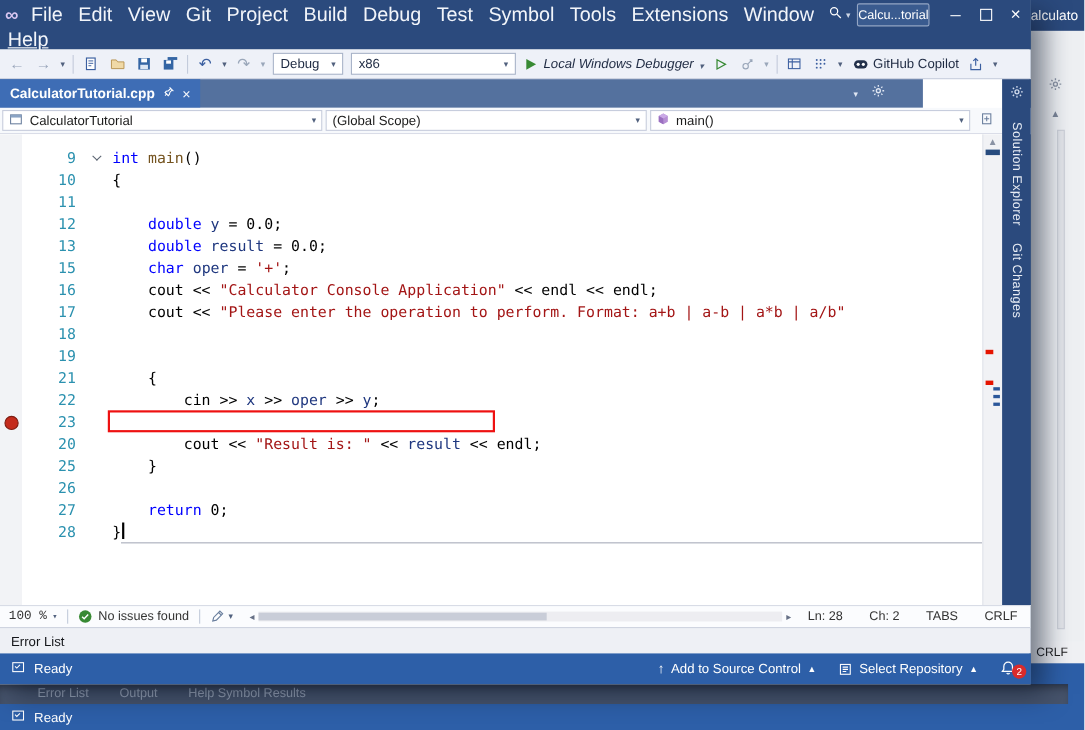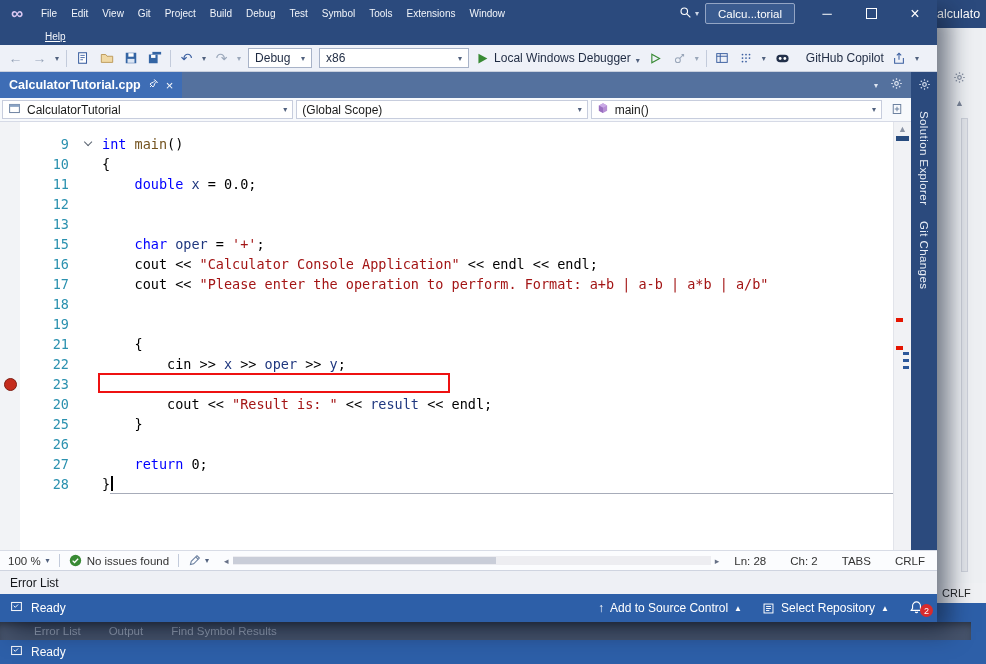--- a/index.html
+++ b/index.html
@@ -26,43 +26,43 @@
 
   
   .main-window{left:0;top:0;width:937px;height:622px;background:#fff;
     box-shadow:12px 10px 22px rgba(15,25,45,.55);border-right:1px solid #1d3a64;box-sizing:border-box;}
 
   
   .titlebar{left:0;top:0;width:937px;height:45px;background:var(--title-bar);color:#fff;}
   .tb-row1{display:flex;align-items:center;height:27px;}
   .logo{width:34px;display:flex;justify-content:center;align-items:center;font-size:17px;
     font-style:italic;font-weight:bold;color:#d9c7f2;}
-  .menu-item{padding:0 7px;font-size:10px;color:#f2f5fa;cursor:default;}
+  .menu-item{padding:0 7px;font-size:18px;color:#f2f5fa;cursor:default;}
   .search-wrap{margin-left:auto;display:flex;align-items:center;gap:3px;padding:0 6px;}
   .title-box{width:88px;height:19px;background:#3a5b8f;border:1px solid #93a5c4;border-radius:2px;
     display:flex;align-items:center;justify-content:center;font-size:11.5px;color:#fff;margin-right:10px;}
   .win-btn{width:44px;height:27px;display:flex;align-items:center;justify-content:center;font-size:13px;color:#fff;}
   .max-glyph{width:9px;height:9px;border:1px solid #fff;display:inline-block;}
-  .tb-row2{display:flex;align-items:center;height:18px;padding-left:38px;text-decoration:underline;}
+  .tb-row2{display:flex;align-items:center;height:18px;text-decoration:underline;}
 
   
   .toolbar{left:0;top:45px;width:937px;height:27px;background:var(--toolbar-bg);
     border-bottom:1px solid #c9d0de;display:flex;align-items:center;gap:7px;padding:0 7px;
     font-size:12px;color:#1e2a42;box-sizing:border-box;}
   .tb-ico{display:flex;align-items:center;justify-content:center;width:17px;height:18px;}
   .tb-sep{width:1px;height:17px;background:#c3cbdb;}
   .tb-select{height:20px;background:#fff;border:1px solid #a8b3c8;display:flex;align-items:center;
     justify-content:space-between;padding:0 6px;gap:8px;font-size:12px;box-sizing:border-box;}
   .dd-arrow{font-size:8px;color:#51617e;}
-  .tb-run{display:flex;align-items:flex-end;gap:5px;}
+  .tb-run{display:flex;align-items:flex-end;gap:5px;font-style:italic;}
   .arrow-glyph{font-size:14px;line-height:1;}
-  .copilot{display:flex;gap:16px;margin-left:2px;}
-
-  
-  .tabstrip{left:0;top:72px;width:937px;height:26px;background:var(--tabstrip-bg);
+  .copilot{display:flex;gap:4px;margin-left:2px;}
+
+  
+  .tabstrip{left:0;top:72px;width:839px;height:26px;background:var(--tabstrip-bg);
     display:flex;align-items:stretch;}
   .doc-tab{background:var(--tab-active);color:#fff;display:flex;align-items:center;gap:7px;
     padding:0 9px;font-size:12.5px;font-weight:bold;}
   .doc-tab .tab-x{font-weight:normal;font-size:13px;opacity:.95;}
   .tabstrip-right{margin-left:auto;display:flex;align-items:center;gap:12px;padding-right:34px;color:#dfe6f2;}
 
   
   .navbar{left:0;top:98px;width:937px;height:24px;background:#f7f9fc;border-bottom:1px solid #d6dae6;
     display:flex;align-items:center;gap:3px;padding:0 34px 0 2px;box-sizing:border-box;}
   .nav-dd{flex:1;height:19px;background:#fff;border:1px solid #c7cddd;display:flex;align-items:center;
@@ -139,21 +139,21 @@
     <div class="bg-right-rail"></div>
     <div class="bg-crlf">
       <span>CRLF</span>
     </div>
     <div class="bg-right-blue"></div>
   </div>
 
   <div class="abs bg-paneltabs">
       <span>Error List</span>
       <span>Output</span>
-      <span>Find Symbol Results</span>
+      <span>Help Symbol Results</span>
     </div>
 
   <div class="abs bg-statusbar">
     <span>
       <svg viewBox="0 0 16 16" width="13" height="13">
           <g stroke="#fff" stroke-width="1.2" fill="none">
             <rect x="2" y="3" width="12" height="10"></rect>
             <path d="M4.5 7l2 2 3.5-3.5"></path>
           </g>
         </svg>
@@ -398,31 +398,32 @@
           <div class="code-row">
             <div class="bp-cell"></div>
             <div class="ln">10</div>
             <div class="fold"></div>
             <div class="code"><span class="pl">{</span></div>
           </div>
           <div class="code-row">
             <div class="bp-cell"></div>
             <div class="ln">11</div>
             <div class="fold"></div>
-            <div class="code"><span class="pl">    </span><span class="kw">double</span><span class="pl"> </span><span class="vr">x</span><span class="pl"> = 0.0;</span></div>
           </div>
           <div class="code-row">
             <div class="bp-cell"></div>
             <div class="ln">12</div>
             <div class="fold"></div>
+            <div class="code"><span class="pl">    </span><span class="kw">double</span><span class="pl"> </span><span class="vr">y</span><span class="pl"> = 0.0;</span></div>
           </div>
           <div class="code-row">
             <div class="bp-cell"></div>
             <div class="ln">13</div>
             <div class="fold"></div>
+            <div class="code"><span class="pl">    </span><span class="kw">double</span><span class="pl"> </span><span class="vr">result</span><span class="pl"> = 0.0;</span></div>
           </div>
           <div class="code-row">
             <div class="bp-cell"></div>
             <div class="ln">15</div>
             <div class="fold"></div>
             <div class="code"><span class="pl">    </span><span class="kw">char</span><span class="pl"> </span><span class="vr">oper</span><span class="pl"> = </span><span class="st">'+'</span><span class="pl">;</span></div>
           </div>
           <div class="code-row">
             <div class="bp-cell"></div>
             <div class="ln">16</div>
@@ -516,21 +517,21 @@
               <circle cx="8" cy="8" r="2.2"></circle>
               <path d="M8 1.5v2M8 12.5v2M1.5 8h2M12.5 8h2M3.4 3.4l1.4 1.4M11.2 11.2l1.4 1.4M12.6 3.4l-1.4 1.4M4.8 11.2l-1.4 1.4"></path>
             </g>
           </svg>
       </span>
       <span class="v-tab">Solution Explorer</span>
       <span class="v-tab">Git Changes</span>
     </div>
 
     <div class="abs editor-bar">
-      <span style="display:flex;align-items:center;gap:5px;">
+      <span style="display:flex;align-items:center;gap:5px;font-family:Liberation Mono, monospace;">
         <span>100 %</span>
         <span class="dd-arrow">▾</span>
       </span>
       <span class="tb-sep" style="height:13px;"></span>
       <span style="display:flex;align-items:center;gap:5px;">
         <svg viewBox="0 0 16 16" width="13" height="13">
             <circle cx="8" cy="8" r="7" fill="#388a34"></circle>
             <path d="M4.5 8.2l2.3 2.3 4.5-4.7" stroke="#fff" stroke-width="1.6" fill="none"></path>
           </svg>
         <span>No issues found</span>

